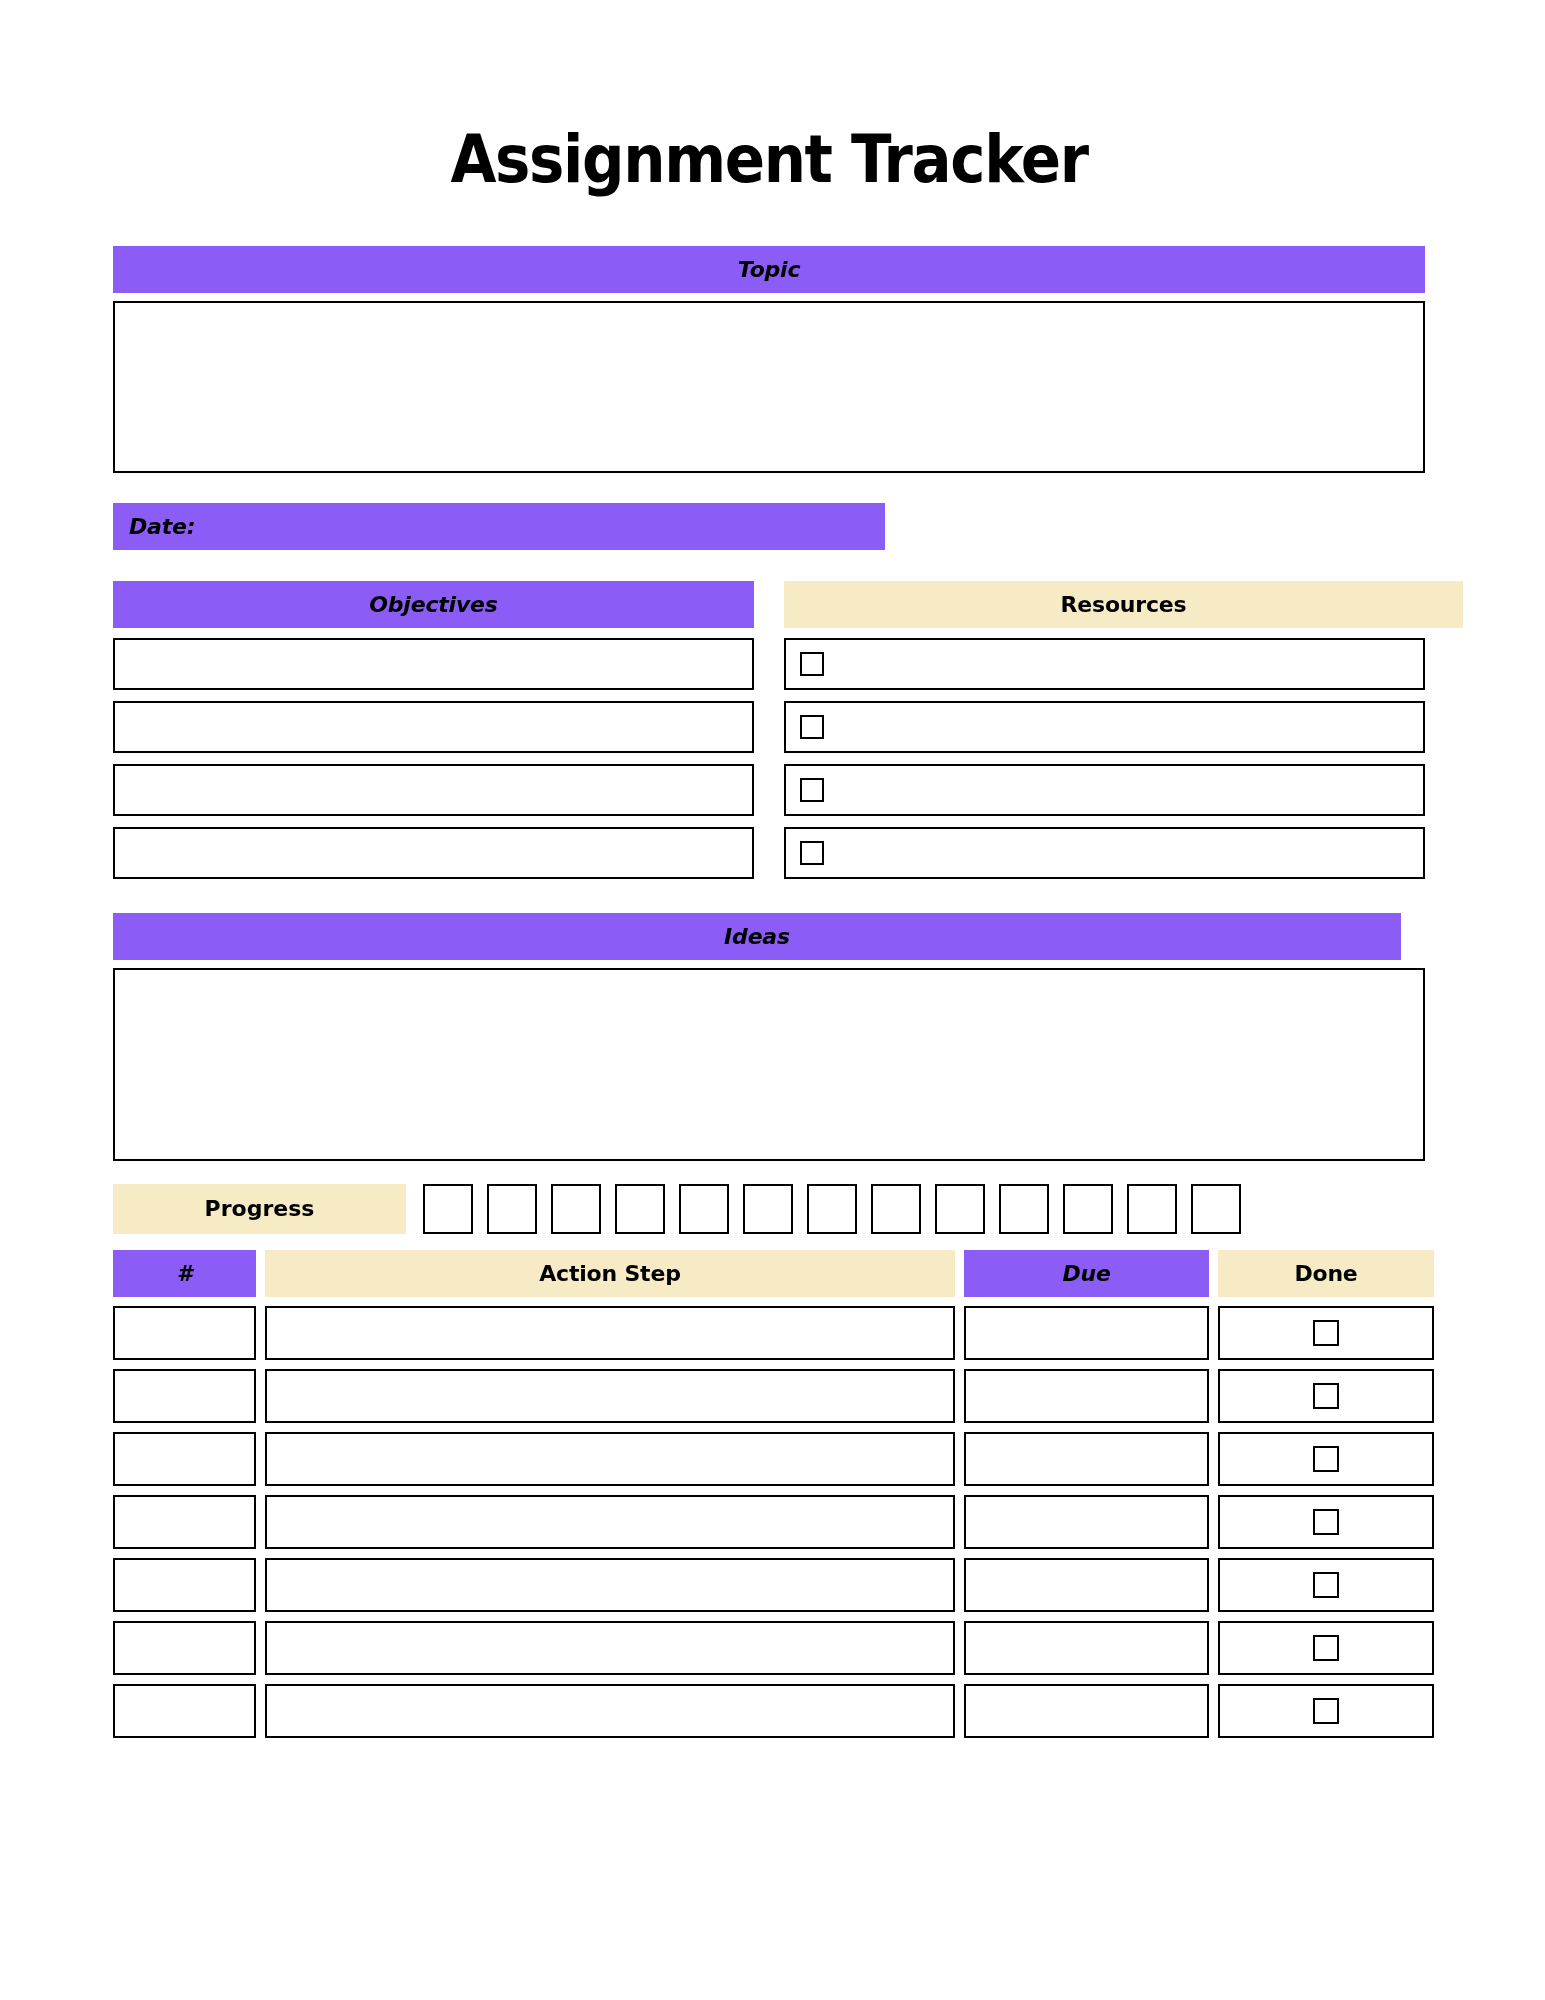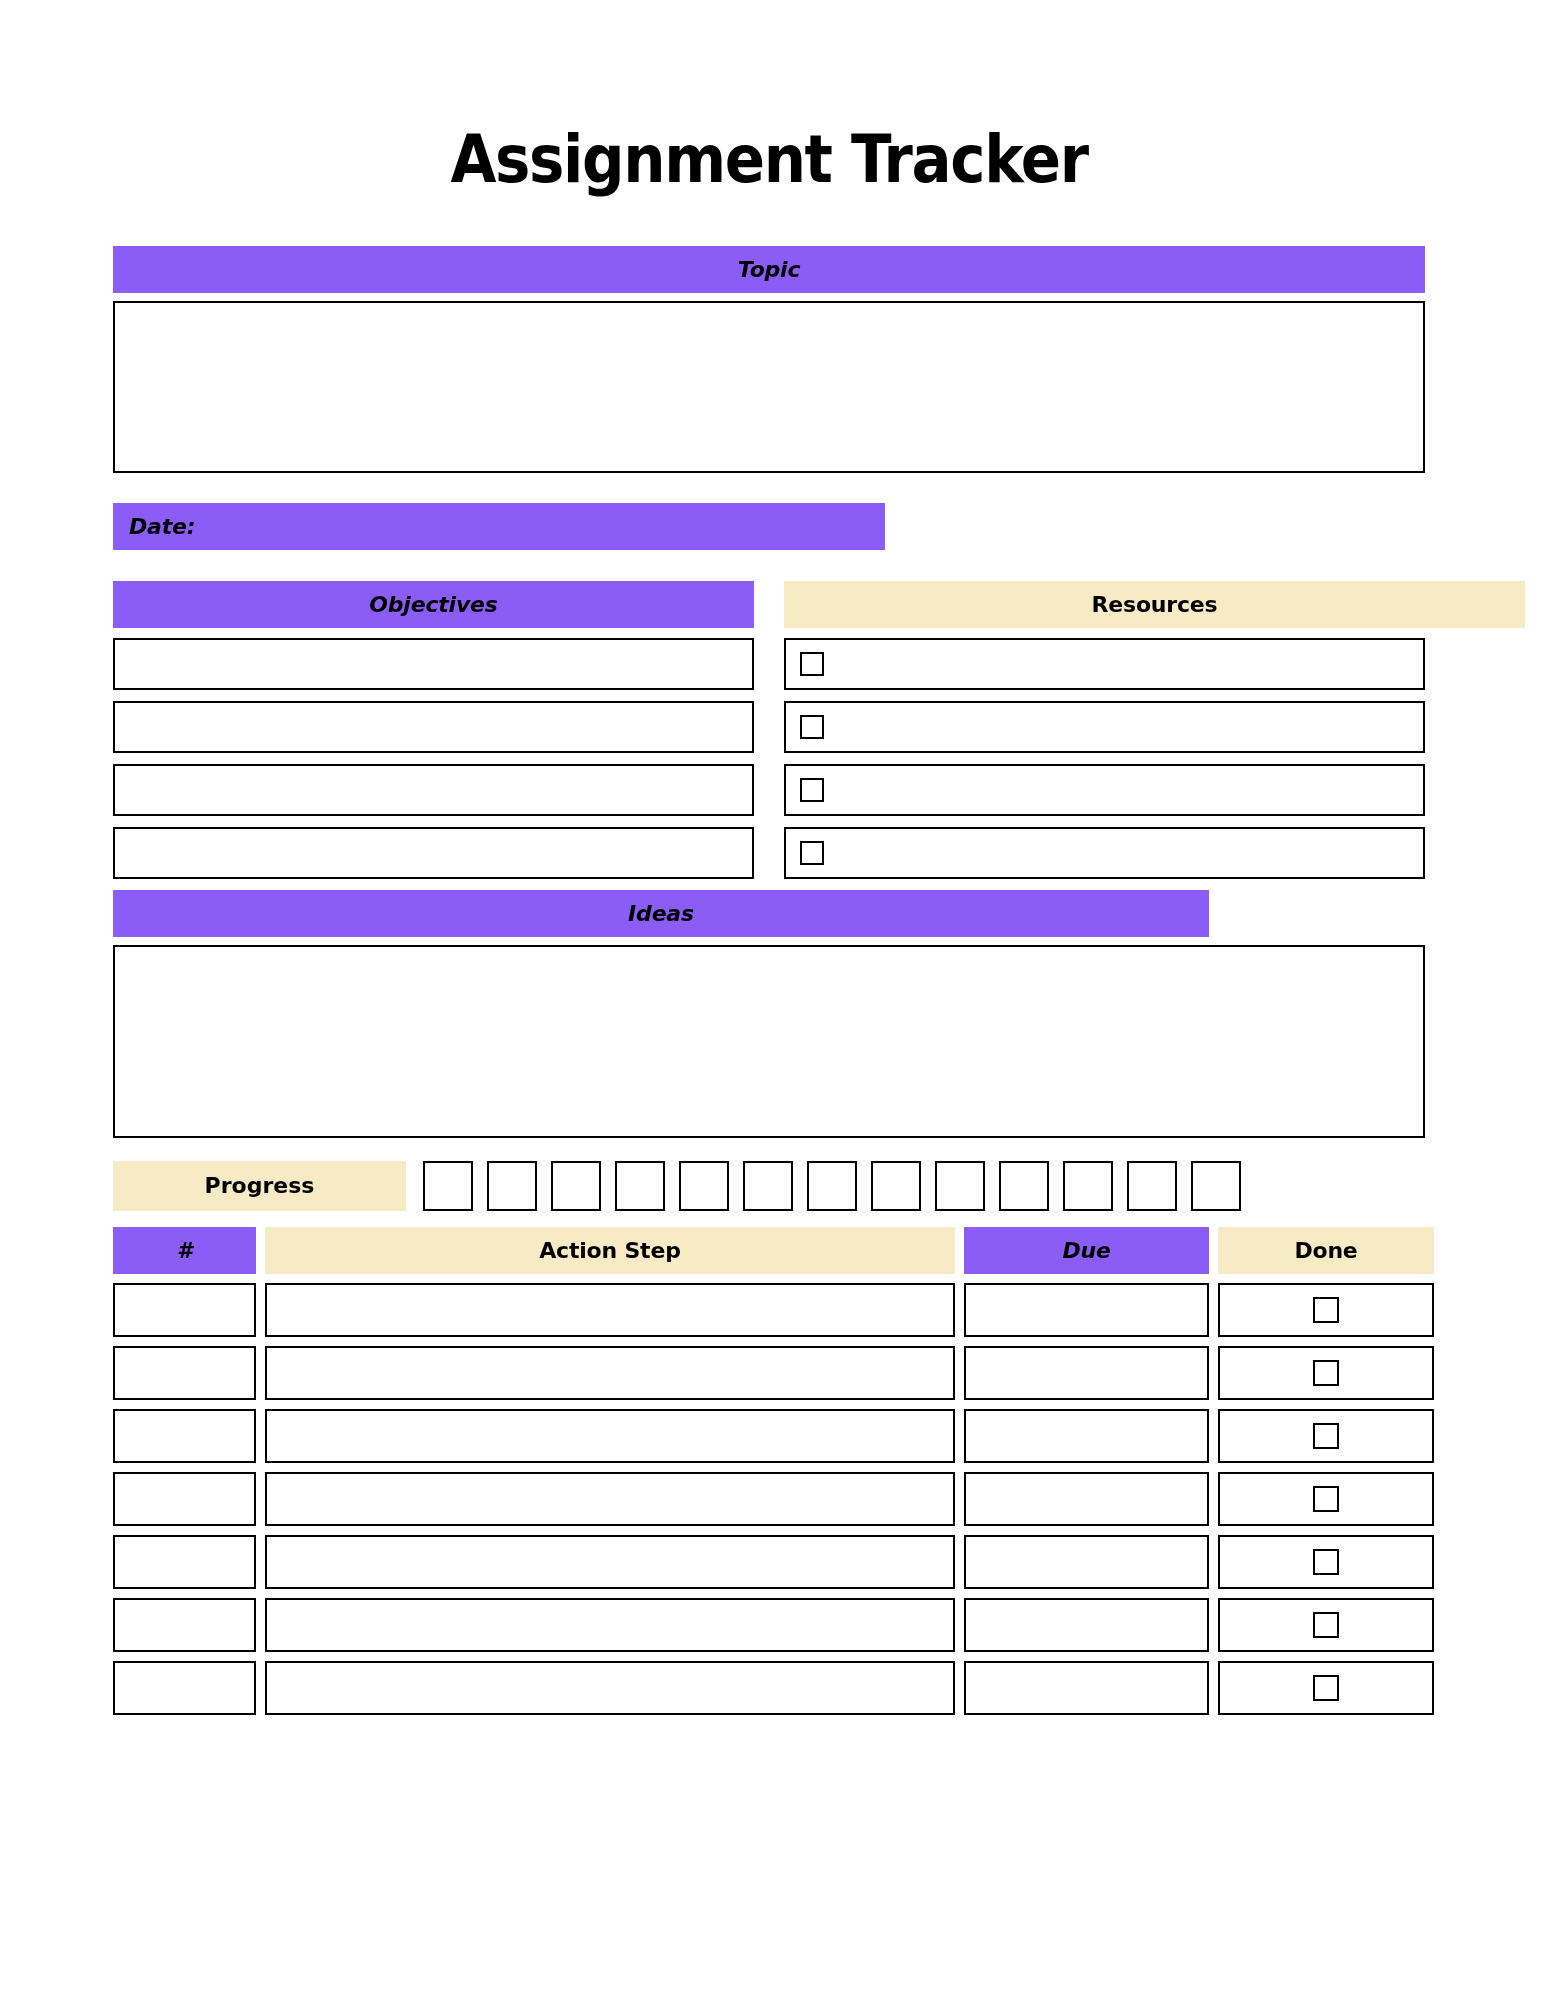--- a/index.html
+++ b/index.html
@@ -94,21 +94,21 @@
   .cb {
     box-sizing: border-box;
     width: 24px;
     height: 24px;
     border: 2.5px solid #000000;
     background: #ffffff;
     flex: none;
   }
 
   
-  .ideas-bar { width: 1096px; }
+  .ideas-bar { width: 1288px; margin-top: 23px; }
   .ideas-box { width: 1312px; height: 193px; margin-top: 8px; }
 
   
   .progress-row {
     display: flex;
     align-items: flex-end;
     margin-top: 23px;
     height: 50px;
   }
   .progress-label {
@@ -184,21 +184,21 @@
       <div class="col">
         <div class="bar left salmon" style="width:772px">Date:</div>
       </div>
     </div>
 
     <div class="two-col sub-head">
       <div class="col">
         <div class="bar center salmon" style="width:641px">Objectives</div>
       </div>
       <div class="col">
-        <div class="bar center cream" style="width:741px">Resources</div>
+        <div class="bar center cream" style="width:679px">Resources</div>
       </div>
     </div>
 
     <div class="two-col lines" style="margin-top:10px">
       <div class="col">
         <div class="box line-box"></div>
         <div class="box line-box"></div>
         <div class="box line-box"></div>
         <div class="box line-box"></div>
       </div>

